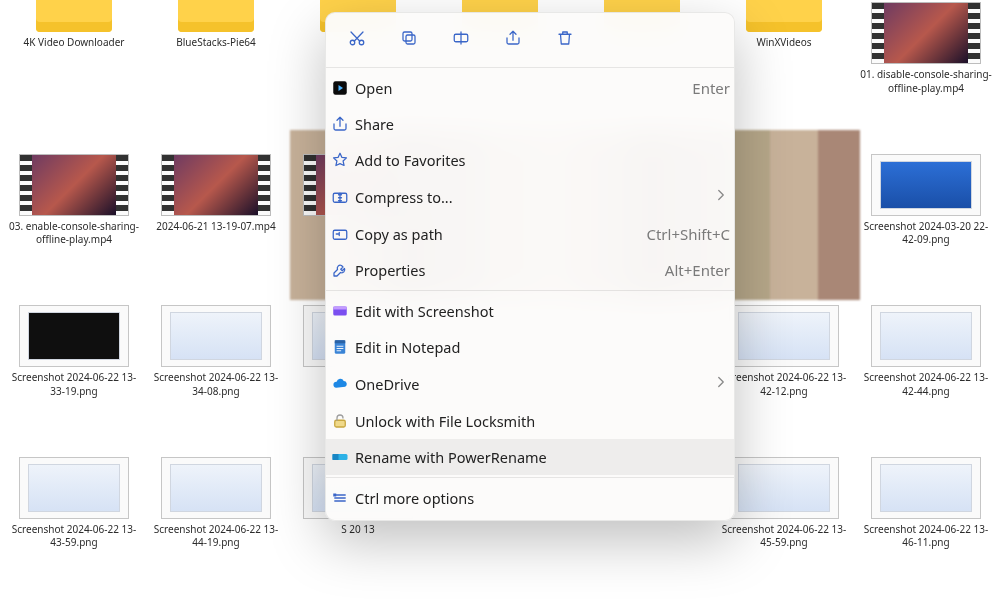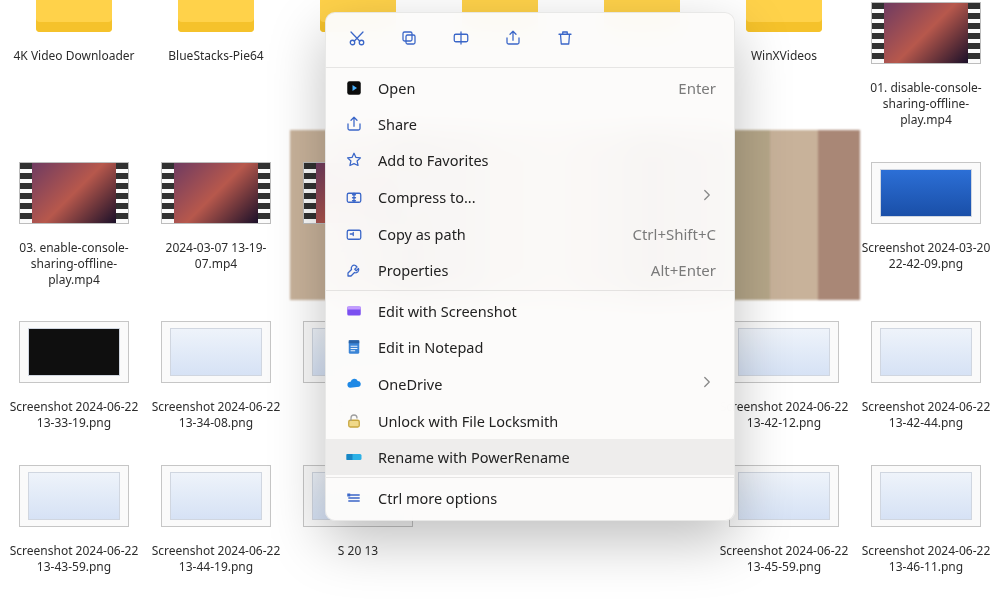--- a/index.html
+++ b/index.html
@@ -10,25 +10,24 @@
     grid-template-columns: repeat(7, 1fr);
     gap: 6px 2px;
     padding: 0 4px;
     position: absolute; inset: 0;
   }
   .cell {
     display: flex;
     flex-direction: column;
     align-items: center;
     text-align: center;
-    font-size: 12px;
+    font-size: 10px;
     color: #2c2c2c;
     padding: 2px 4px 6px;
     line-height: 1.35;
-    gap: 12px;
   }
   .thumb {
     width: 110px; height: 62px;
     background: #e9e9e9;
     margin-bottom: 4px;
     display: flex; align-items: center; justify-content: center;
     position: relative;
   }
   .folder .thumb {
     background: none;
@@ -99,22 +98,22 @@
     display: flex; align-items: center; justify-content: center;
     color: #3a66c8;
     border-radius: 6px;
   }
   .menu hr {
     border: none; border-top: 1px solid rgba(0,0,0,0.09);
     margin: 2px 0;
   }
   .menu .item {
     display: flex; align-items: center;
-    gap: 14px;
-    padding: 8px 18px;
+    gap: 5px;
+    padding: 8px 4px;
     font-size: 14.5px; color: #222;
     position: relative;
   }
   .menu .item:hover, .menu .item.hover { background: rgba(0,0,0,0.055); }
   .menu .item .mi-icon {
     width: 20px; height: 20px; flex: 0 0 20px;
     display: flex; align-items: center; justify-content: center;
     color: #3a66c8;
   }
   .menu .item .mi-icon.colorful { color: inherit; }
@@ -173,21 +172,21 @@
         <div class="filmstrip right"></div>
       </div>
       <div>03. enable-console-sharing-offline-play.mp4</div>
     </div>
     <div class="cell video">
       <div class="thumb">
         <div class="filmstrip left"></div>
         <div class="vinner"></div>
         <div class="filmstrip right"></div>
       </div>
-      <div>2024-03-07 13-19-07.mp4</div>
+      <div>2024-06-21 13-19-07.mp4</div>
     </div>
     <div class="cell video">
       <div class="thumb">
         <div class="filmstrip left"></div>
         <div class="vinner"></div>
         <div class="filmstrip right"></div>
       </div>
       <div>20
 23-</div>
     </div>

